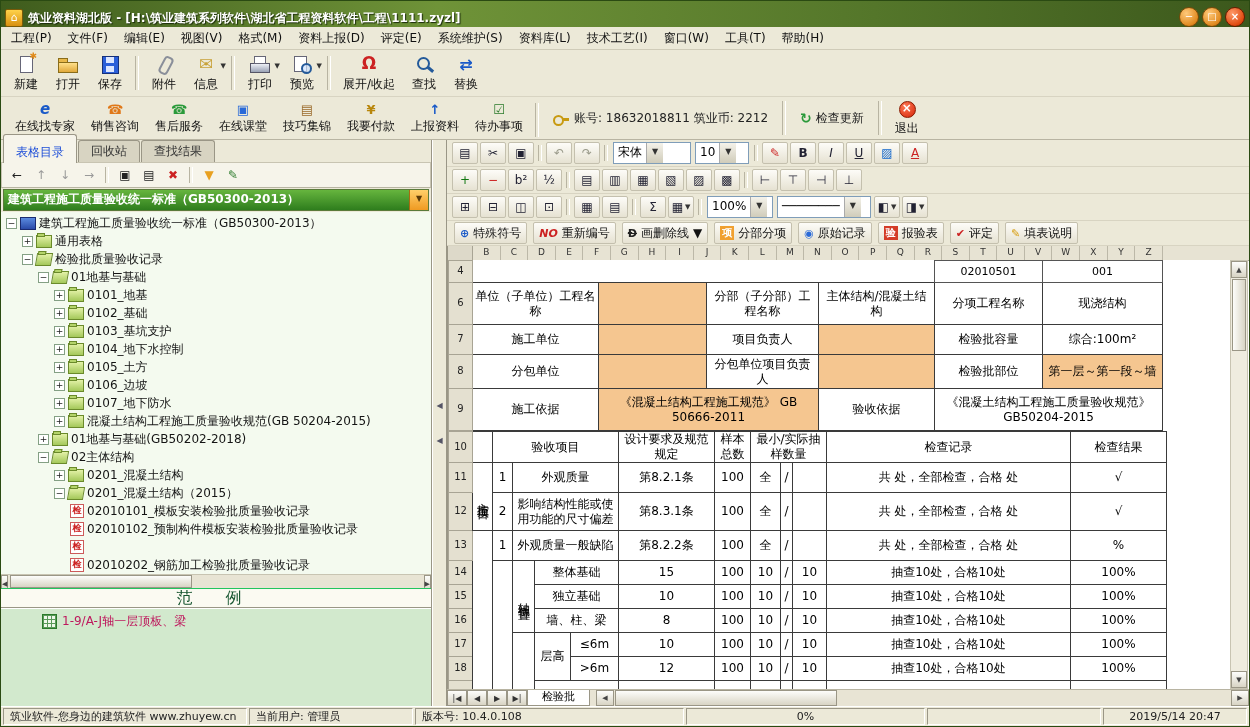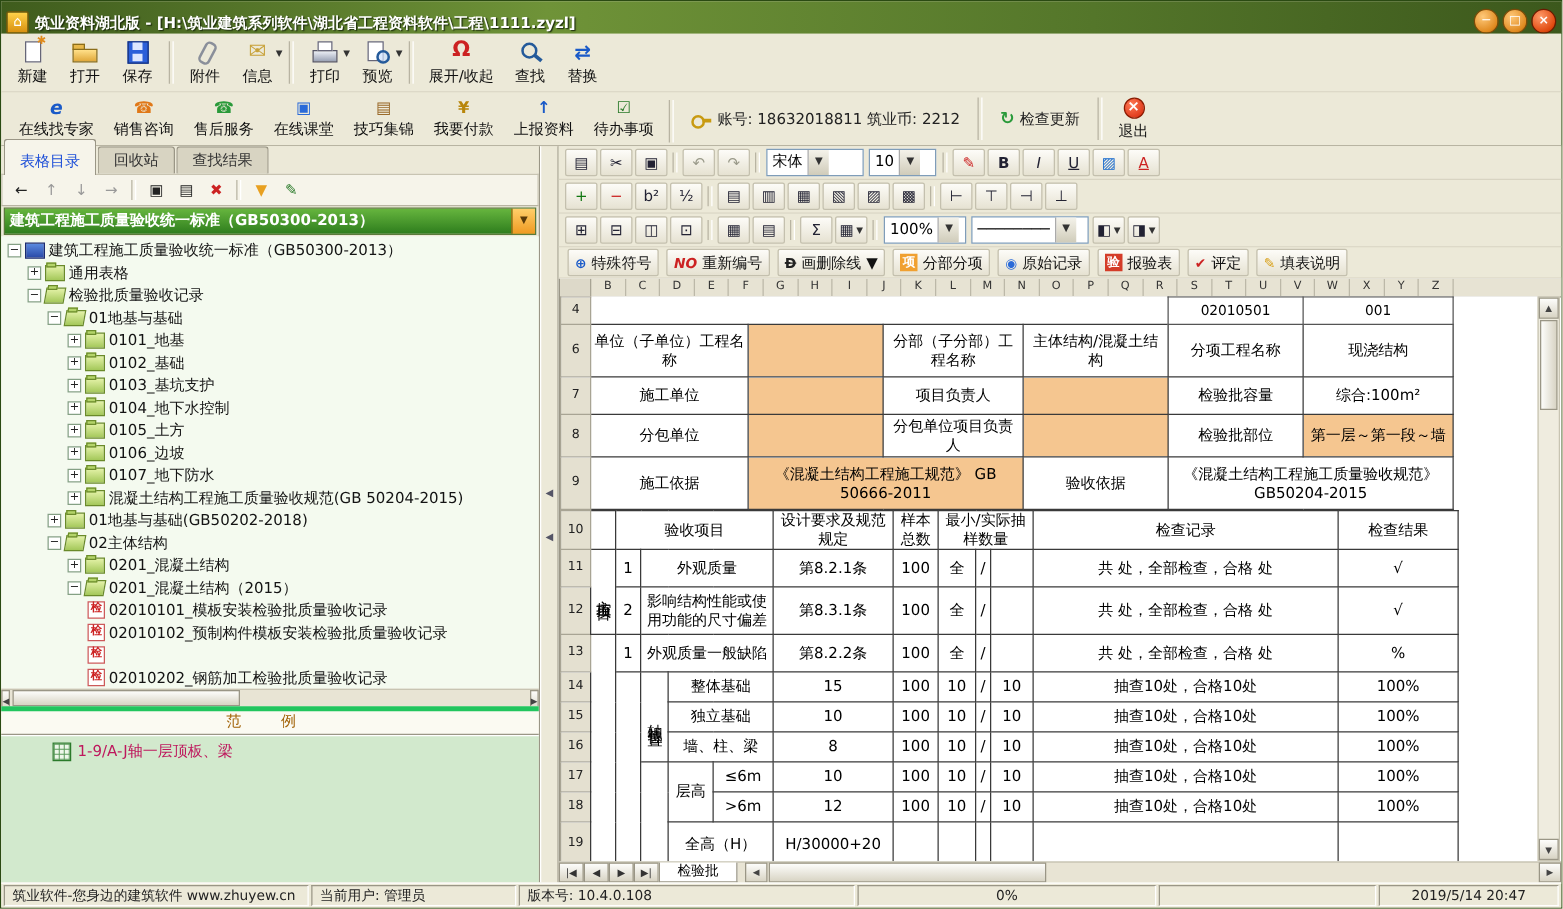--- a/index.html
+++ b/index.html
@@ -78,21 +78,21 @@
   .tree-item{height:18px;display:flex;align-items:center;gap:3px;white-space:nowrap;color:#141414;}
   .exp{width:11px;height:11px;flex:0 0 11px;border:1px solid #84a084;background:#fff;font-size:9px;line-height:9px;text-align:center;color:#222;box-sizing:border-box;}
   .tico{width:14px;height:11px;flex:0 0 14px;position:relative;}
   .tico-book{background:linear-gradient(#5a8adf,#2a4aa8);border:1px solid #1a2a70;}
   .tico-folder,.tico-open{background:linear-gradient(#e4f2a8,#a4c85a);border:1px solid #6a8a2a;}
   .tico-folder::before,.tico-open::before{content:"";position:absolute;top:-3px;left:0;width:6px;height:2px;background:#b4d46a;border:1px solid #6a8a2a;}
   .tico-open{transform:skewX(-10deg);}
   .tico-check{width:12px;flex:0 0 12px;height:12px;border:1px solid #cc5a5a;background:#fff;color:#c22;font-size:9px;line-height:11px;text-align:center;font-weight:bold;}
   .tree-hscroll{height:13px;flex:0 0 13px;background:#e8e4d4;display:flex;align-items:stretch;border-top:1px solid #c8c4b2;}
   .hthumb{width:180px;background:linear-gradient(#fdfdfb,#d8d4c4);border:1px solid #9a9686;margin-left:2px;}
-  .ex-head{height:18px;flex:0 0 18px;border-top:4px solid #22c55e;border-bottom:1px solid #9a9686;background:#fbfaf2;text-align:center;font-size:12px;letter-spacing:14px;line-height:17px;color:#a16207;}
+  .ex-head{height:18px;flex:0 0 18px;border-top:1px solid #22c55e;border-bottom:1px solid #9a9686;background:#fbfaf2;text-align:center;font-size:16px;letter-spacing:14px;line-height:17px;color:#14532d;}
   .ex-body{flex:1;background:#d2e9cd;border-top:1px solid #fff;padding:4px 5px;}
   .ex-item{display:flex;align-items:center;gap:5px;color:#be185d;margin-left:36px;}
   .ex-ico{width:13px;height:13px;border:1px solid #2a7a2a;background-color:#eef7ea;background-image:linear-gradient(#5a9a5a 1px,transparent 1px),linear-gradient(90deg,#5a9a5a 1px,transparent 1px);background-size:4px 4px;}
   
   .splitter{width:13px;flex:0 0 13px;background:#ece9d8;border-left:1px solid #fff;border-right:1px solid #9a9686;display:flex;flex-direction:column;align-items:center;justify-content:center;gap:26px;}
   .split-arrow{font-size:8px;color:#556;}
   
   .right-panel{flex:1;display:flex;flex-direction:column;background:#ece9d8;min-width:0;}
   .fmt-row{display:flex;align-items:center;padding-left:4px;border-bottom:1px solid #d8d4c2;background:#ece9d8;}
   .fmt-row1,.fmt-row2,.fmt-row3{height:26px;flex:0 0 26px;}
@@ -159,20 +159,35 @@
   <div class="titlebar">
     <div class="app-icon"></div>
     <div class="title-text">筑业资料湖北版 - [H:\筑业建筑系列软件\湖北省工程资料软件\工程\1111.zyzl]</div>
     <div class="win-controls">
       <div class="wbtn">─</div>
       <div class="wbtn">□</div>
       <div class="wbtn close">×</div>
     </div>
   </div>
 
+  <div class="menubar" id="menubar">
+      <div class="menu-item">工程(P)</div>
+      <div class="menu-item">文件(F)</div>
+      <div class="menu-item">编辑(E)</div>
+      <div class="menu-item">视图(V)</div>
+      <div class="menu-item">格式(M)</div>
+      <div class="menu-item">资料上报(D)</div>
+      <div class="menu-item">评定(E)</div>
+      <div class="menu-item">系统维护(S)</div>
+      <div class="menu-item">资料库(L)</div>
+      <div class="menu-item">技术工艺(I)</div>
+      <div class="menu-item">窗口(W)</div>
+      <div class="menu-item">工具(T)</div>
+      <div class="menu-item">帮助(H)</div>
+    </div>
   <div class="toolbar1" id="toolbar1">
       <div class="tb-btn">
         <span class="bi bi-new"></span>
         <span class="tb-lbl">新建</span>
       </div>
       <div class="tb-btn">
         <span class="bi bi-open"></span>
         <span class="tb-lbl">打开</span>
       </div>
       <div class="tb-btn">

